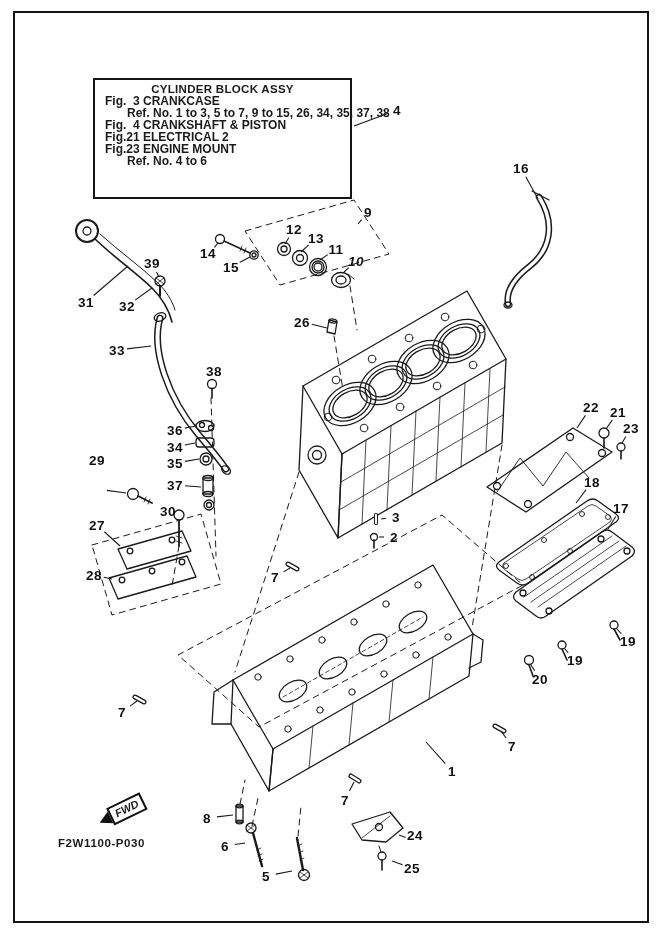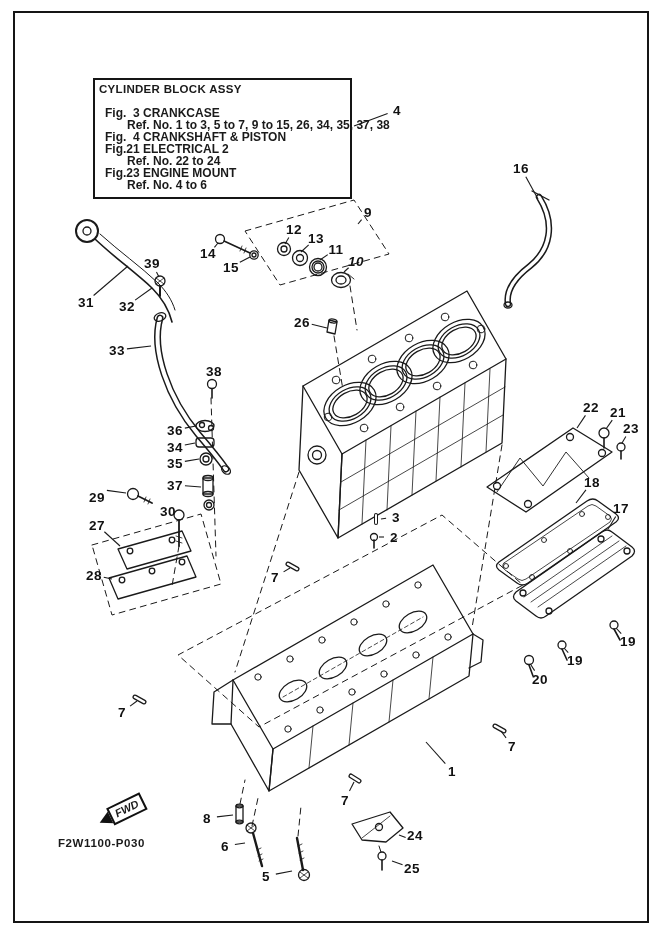--- a/index.html
+++ b/index.html
@@ -3,21 +3,21 @@
 <meta charset="utf-8">
 <style>
   *{margin:0;padding:0;box-sizing:border-box}
   html,body{width:661px;height:935px;background:#fff}
   body{font-family:"Liberation Sans",sans-serif;color:#1a1a1a;position:relative;overflow:hidden}
   .page{position:absolute;inset:0;background:#fff}
   .frame{position:absolute;left:13px;top:11px;right:12px;bottom:12px;border:2px solid #151515;pointer-events:none}
   svg.layer{position:absolute;left:0;top:0}
   #leader-lines line{stroke:#1a1a1a;stroke-width:1.1}
   .titlebox{position:absolute;left:93px;top:78px;width:259px;height:121px;border:2px solid #151515;padding:3px 4px 2px 4px;background:#fff}
-  .tb-title{font-weight:bold;font-size:11.5px;letter-spacing:.3px;margin-bottom:12px;white-space:pre}
+  .tb-title{text-align:center;font-weight:bold;font-size:11.5px;letter-spacing:.3px;margin-bottom:0;white-space:pre}
   .tb-line{font-weight:bold;font-size:12px;line-height:12px;white-space:pre}
   .tb-line.fig{padding-left:6px}
   .tb-line.ref{padding-left:28px}
   .callout{position:absolute;transform:translate(-50%,-50%);font-weight:bold;font-size:13.5px;letter-spacing:.4px;color:#111}
   .partcode{position:absolute;left:58px;top:837px;font-weight:bold;font-size:11.5px;letter-spacing:.6px}
   .fwd{position:absolute;left:97px;top:802px;transform:rotate(-26deg);display:flex;align-items:center}
   .fwd-arrow{width:0;height:0;border-top:7px solid transparent;border-bottom:7px solid transparent;border-right:13px solid #111;margin-right:-1px}
   .fwd-label{border:2px solid #111;padding:0 4px;font-weight:bold;font-style:italic;font-size:11px;line-height:15px;background:#fff}
 </style>
 </head>
@@ -320,21 +320,20 @@
     </svg>
 
   <div class="frame"></div>
 
   <div class="titlebox">
     <div class="tb-title">CYLINDER BLOCK ASSY</div>
     <div class="tb-line fig">Fig.  3 CRANKCASE</div>
     <div class="tb-line ref">Ref. No. 1 to 3, 5 to 7, 9 to 15, 26, 34, 35, 37, 38</div>
     <div class="tb-line fig">Fig.  4 CRANKSHAFT &amp; PISTON</div>
     <div class="tb-line fig">Fig.21 ELECTRICAL 2</div>
-    <div class="tb-line ref">Ref. No. 22 to 24</div>
     <div class="tb-line fig">Fig.23 ENGINE MOUNT</div>
     <div class="tb-line ref">Ref. No. 4 to 6</div>
   </div>
 
   <div id="callout-layer">
       <div class="callout" style="left: 397px; top: 110px;">4</div>
       <div class="callout" style="left: 521px; top: 168px;">16</div>
       <div class="callout" style="left: 368px; top: 212px;">9</div>
       <div class="callout" style="left: 294px; top: 229px;">12</div>
       <div class="callout" style="left: 316px; top: 238px;">13</div>
@@ -347,21 +346,21 @@
       <div class="callout" style="left: 127px; top: 306px;">32</div>
       <div class="callout" style="left: 302px; top: 322px;">26</div>
       <div class="callout" style="left: 117px; top: 350px;">33</div>
       <div class="callout" style="left: 214px; top: 371px;">38</div>
       <div class="callout" style="left: 175px; top: 430px;">36</div>
       <div class="callout" style="left: 175px; top: 447px;">34</div>
       <div class="callout" style="left: 175px; top: 463px;">35</div>
       <div class="callout" style="left: 591px; top: 407px;">22</div>
       <div class="callout" style="left: 618px; top: 412px;">21</div>
       <div class="callout" style="left: 631px; top: 428px;">23</div>
-      <div class="callout" style="left: 97px; top: 497px;">29</div>
+      <div class="callout" style="left: 97px; top: 460px;">29</div>
       <div class="callout" style="left: 175px; top: 485px;">37</div>
       <div class="callout" style="left: 168px; top: 511px;">30</div>
       <div class="callout" style="left: 592px; top: 482px;">18</div>
       <div class="callout" style="left: 621px; top: 508px;">17</div>
       <div class="callout" style="left: 97px; top: 525px;">27</div>
       <div class="callout" style="left: 396px; top: 517px;">3</div>
       <div class="callout" style="left: 394px; top: 537px;">2</div>
       <div class="callout" style="left: 94px; top: 575px;">28</div>
       <div class="callout" style="left: 275px; top: 577px;">7</div>
       <div class="callout" style="left: 628px; top: 641px;">19</div>

